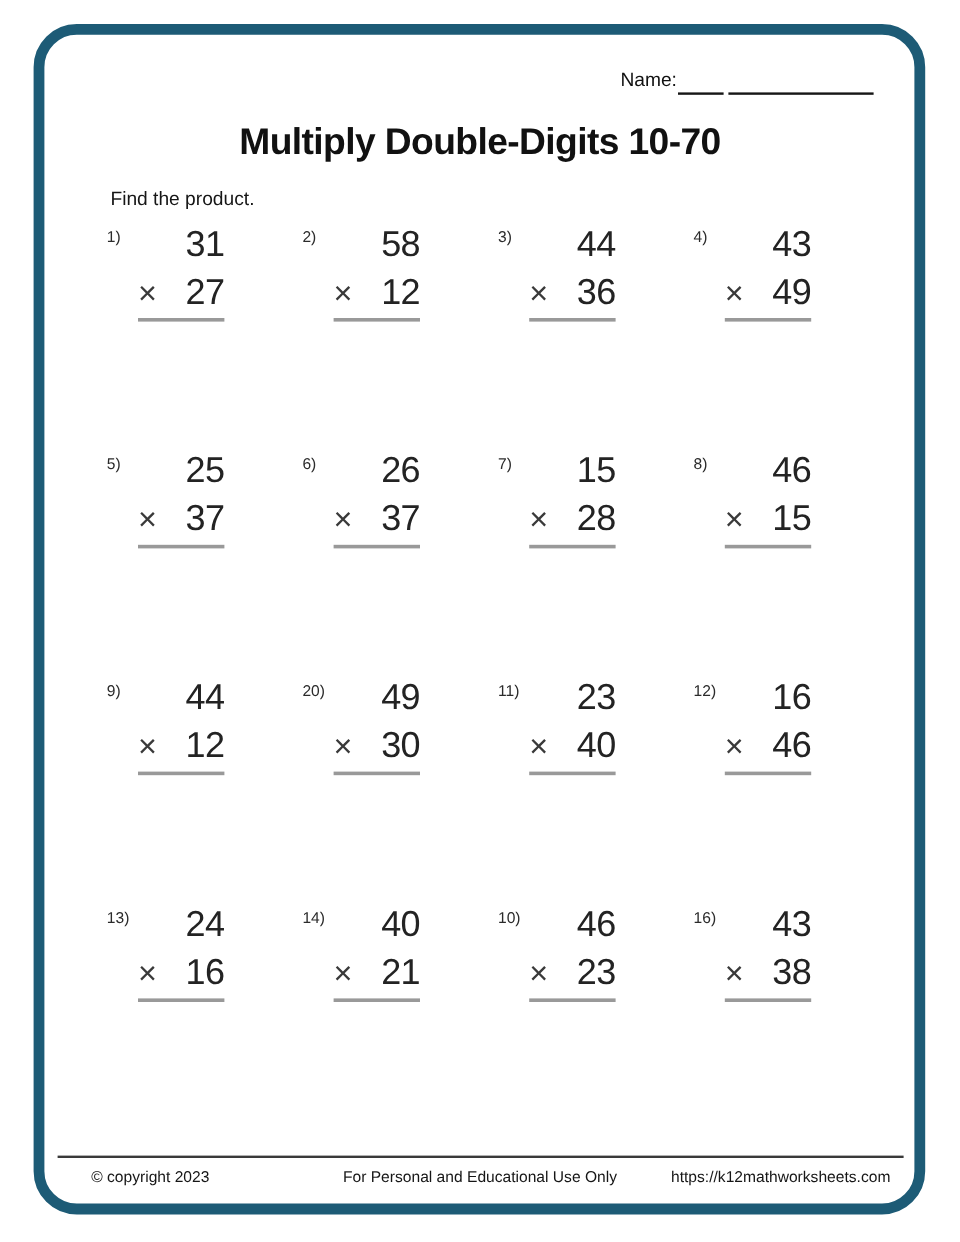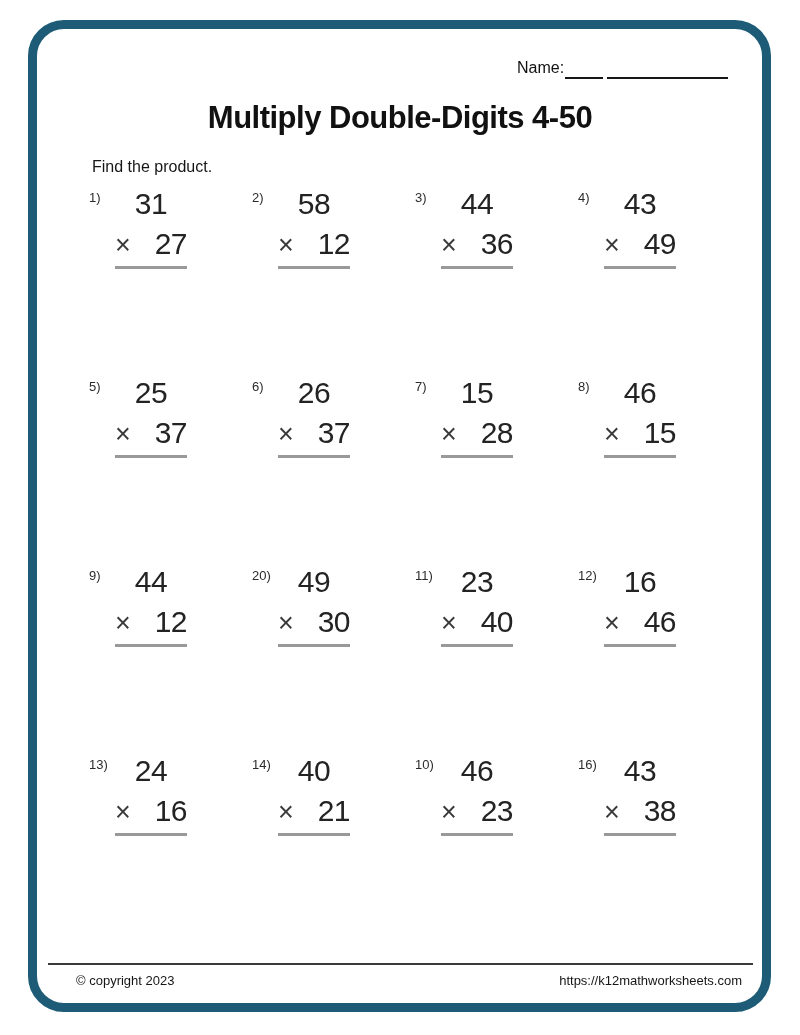--- a/index.html
+++ b/index.html
@@ -73,21 +73,21 @@
     color: #2b2b2b;
   }
   .work {
     position: absolute;
     left: 26px; top: -6px;
     width: 72px;
   }
   .tnum {
     font-size: 30px;
     line-height: 40px;
-    text-align: center;
+    text-align: right;
     color: #232323;
     letter-spacing: -0.5px;
   }
   .brow {
     display: flex;
     justify-content: space-between;
     align-items: baseline;
     font-size: 30px;
     line-height: 40px;
     color: #232323;
@@ -134,21 +134,21 @@
 <body>
 
 <div class="page">
 
   <div class="page-border"></div>
 
   <span class="name-label">Name:</span>
   <span class="name-line-seg1"></span>
   <span class="name-line-seg2"></span>
 
-  <h1 class="title">Multiply Double-Digits 4-50</h1>
+  <h1 class="title">Multiply Double-Digits 10-70</h1>
 
   <div class="instruction">Find the product.</div>
 
   <div class="problems-grid">
 
     <div class="problem">
       <span class="pnum">1)</span>
       <div class="work">
         <div class="tnum">31</div>
         <div class="brow">
@@ -336,15 +336,16 @@
           <span class="bnum">38</span>
         </div>
         <div class="rule"></div>
       </div>
     </div>
 
   </div>
 
   <div class="footer-rule"></div>
   <span class="footer-copyright">© copyright 2023</span>
+  <span class="footer-usage">For Personal and Educational Use Only</span>
   <span class="footer-url">https://k12mathworksheets.com</span>
 
 </div>
 
 </body></html>

